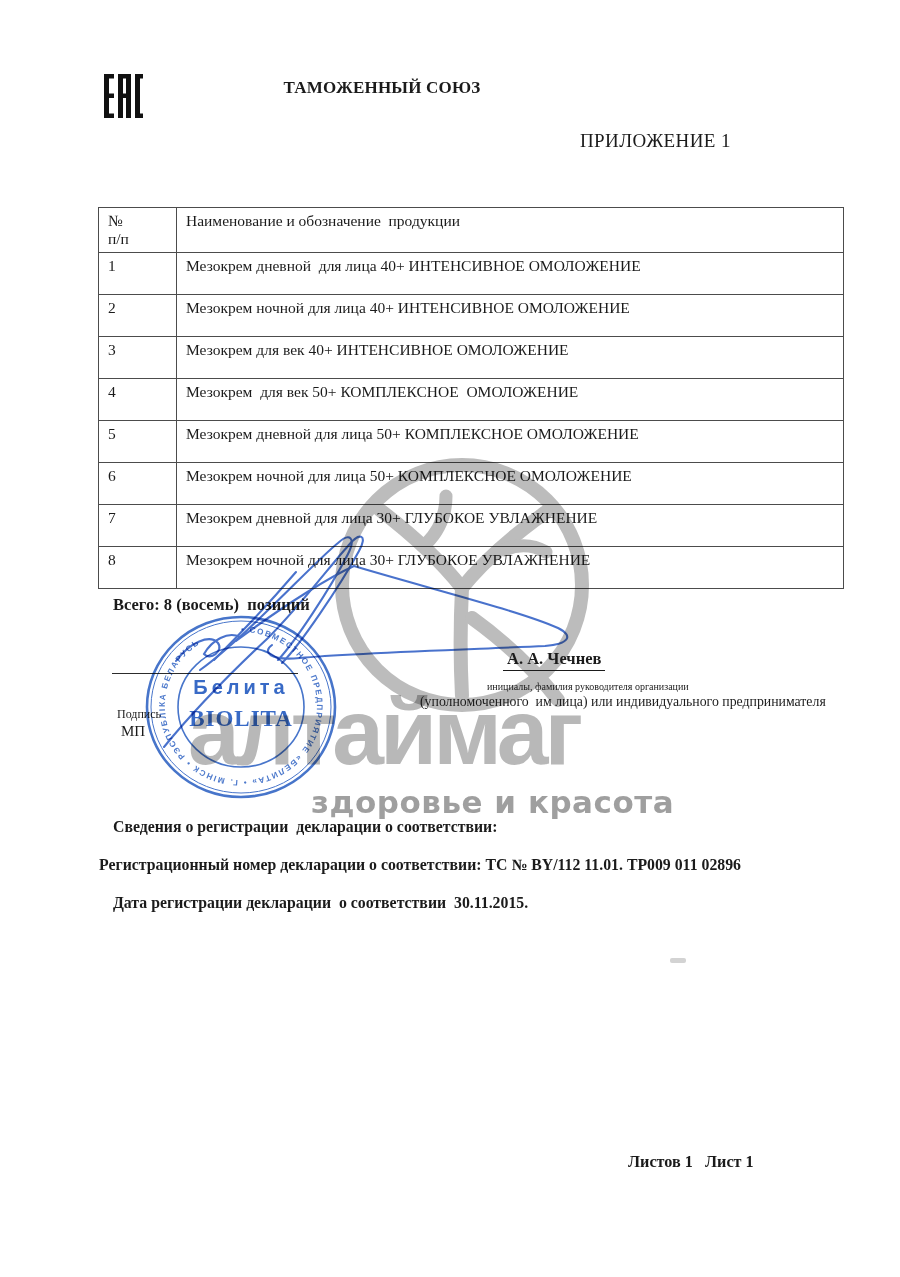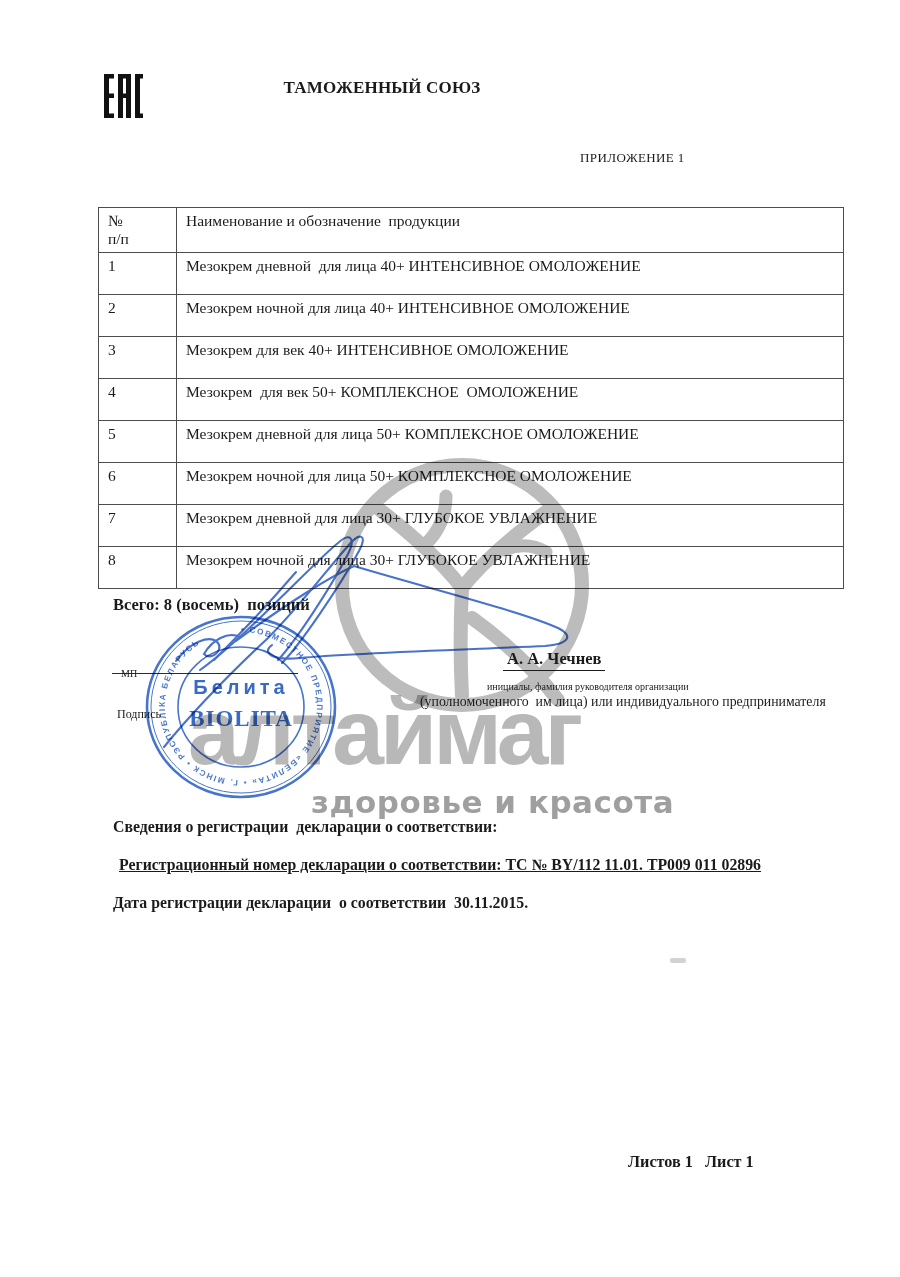--- a/index.html
+++ b/index.html
@@ -9,21 +9,21 @@
     font-family:"Liberation Serif","DejaVu Serif",serif;
     color:#1b1b1b;
   }
   .abs{position:absolute;}
   .pre{white-space:pre-wrap;}
 
   
   .eac{left:103px;top:74px;width:40px;height:44px;}
   .doc-title{left:180px;top:77px;width:404px;text-align:center;
     font-weight:bold;font-size:17px;line-height:21px;letter-spacing:.2px;}
-  .annex{left:580px;top:150px;font-size:13px;letter-spacing:.4px;}
+  .annex{left:580px;top:130px;font-size:19px;letter-spacing:.4px;}
 
   
   table.products{
     position:absolute;left:98px;top:207px;width:746px;
     border-collapse:collapse;table-layout:fixed;
     font-size:15.5px;
   }
   table.products td{
     border:1.4px solid #4c4c4c;vertical-align:top;
     padding:4px 6px 4px 9px;white-space:pre-wrap;
@@ -31,32 +31,32 @@
   td.cell-num{width:62px;}
   td.cell-name{padding-left:14px;}
   tr.hdr td{height:34px;}
   tr.row td{height:33px;}
 
   .total{left:113px;top:595px;font-weight:bold;font-size:16.5px;}
 
   
   .sig-line{left:112px;top:673px;width:186px;border-top:1.4px solid #2c2c2c;height:0;}
   .sign-label{left:117px;top:707px;font-size:12px;}
-  .mp-label{left:121px;top:668px;font-size:10px;}
+  .mp-label{left:121px;top:723px;font-size:15px;}
 
   
   .head-name{left:503px;top:649px;font-weight:bold;font-size:16.5px;
     border-bottom:1.6px solid #1b1b1b;padding:0 4px 1px 4px;}
   .caption1{left:487px;top:681px;font-size:10px;font-family:Liberation Serif, serif;}
   .caption2{left:420px;top:694px;font-size:13.8px;}
 
   
   .reg{font-weight:bold;font-size:15.8px;}
   .reg-heading{left:113px;top:818px;}
-  .reg-number{left:119px;top:856px;text-decoration:underline;}
+  .reg-number{left:99px;top:856px;}
   .reg-date{left:113px;top:894px;}
 
   .footer-sheets{left:628px;top:1153px;font-weight:bold;font-size:16.2px;white-space:pre;}
 
   
   .stamp-svg{left:141px;top:610px;mix-blend-mode:multiply;}
   .wm-circle{left:322px;top:448px;mix-blend-mode:multiply;opacity:.52;}
   .wm-brand{
     left:188px;top:684px;width:520px;
     font-family:Liberation Sans, sans-serif;

